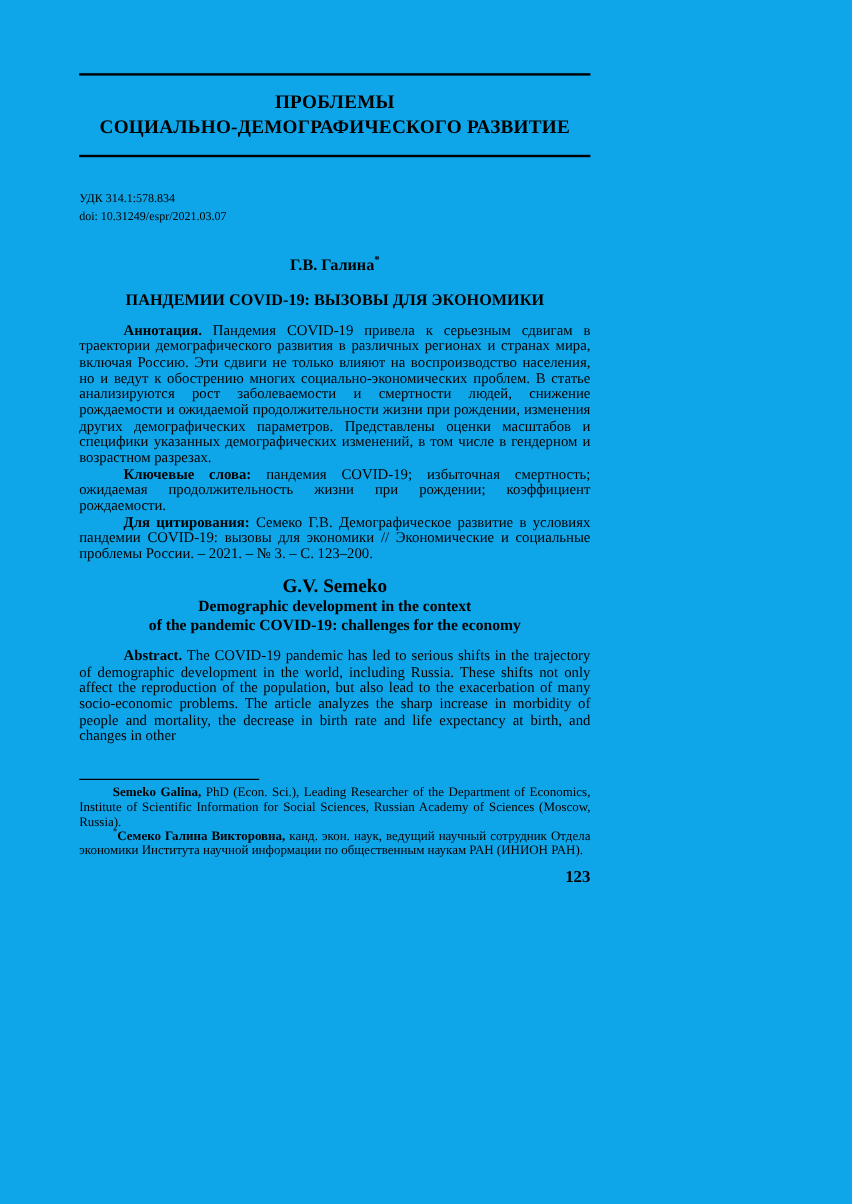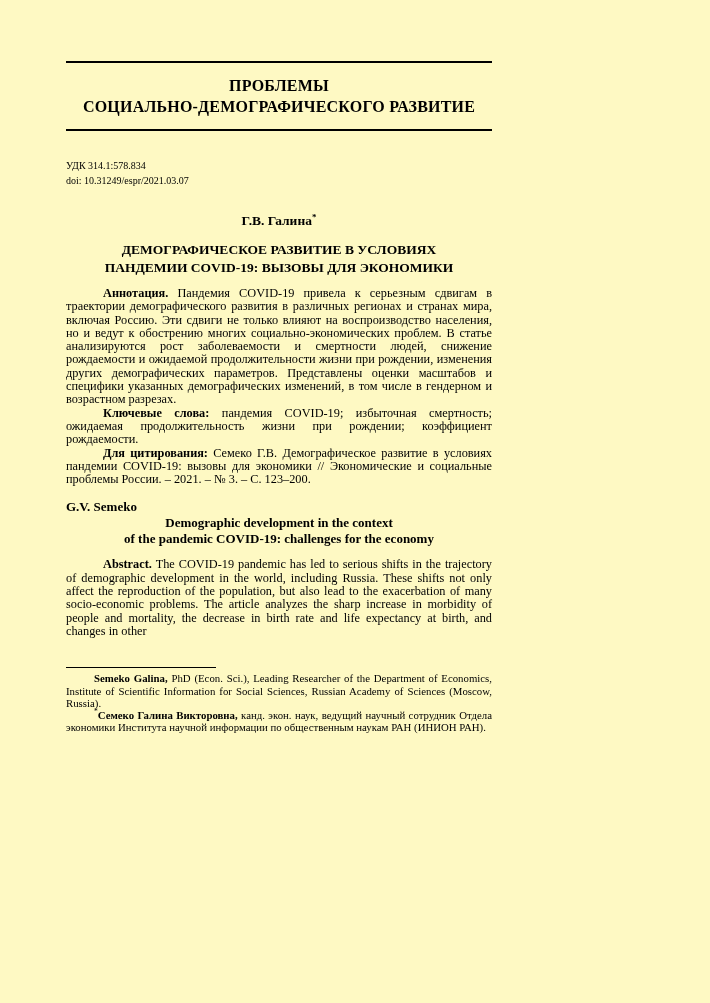--- a/index.html
+++ b/index.html
@@ -4,21 +4,21 @@
 <style>
   html, body {
     margin: 0;
     padding: 0;
     background: #ffffff;
   }
   .page {
     position: relative;
     width: 710px;
     height: 1003px;
-    background: #fef9c3;
+    background: #0ea5e9;
     color: #000000;
     font-family: "Liberation Serif", "DejaVu Serif", serif;
     overflow: hidden;
   }
   .content {
     position: absolute;
     left: 66px;
     top: 0;
     width: 426px;
   }
@@ -66,22 +66,23 @@
     margin: 0;
     font-size: 12.3px;
     line-height: 13.3px;
     text-align: justify;
     text-indent: 37px;
   }
   .para-first { margin-top: 10px; }
   .lbl-bi { font-weight: bold; }
   .author-en {
     margin-top: 13px;
+    text-align: center;
     font-weight: bold;
-    font-size: 13px;
+    font-size: 16px;
     line-height: 16px;
   }
   .title-en {
     text-align: center;
     font-weight: bold;
     font-size: 13px;
     line-height: 16px;
   }
   .para-en { margin-top: 11px; }
   .footnote-rule {
@@ -131,21 +132,20 @@
     <div class="rule rule-bottom"></div>
 
     <div class="meta-block">
       <div>УДК 314.1:578.834</div>
       <div>doi: 10.31249/espr/2021.03.07</div>
     </div>
 
     <div class="author-ru"><span>Г.В. Галина</span><sup>*</sup></div>
 
     <div class="title-ru">
-      <div>ДЕМОГРАФИЧЕСКОЕ РАЗВИТИЕ В УСЛОВИЯХ</div>
       <div>ПАНДЕМИИ COVID-19: ВЫЗОВЫ ДЛЯ ЭКОНОМИКИ</div>
     </div>
 
     <p class="para para-first"><span class="lbl-bi">Аннотация.</span> <span>Пандемия COVID-19 привела к серьезным сдвигам в траектории демографического развития в различных регионах и странах мира, включая Россию. Эти сдвиги не только влияют на воспроизводство населения, но и ведут к обострению многих социально-экономических проблем. В статье анализируются рост заболеваемости и смертности людей, снижение рождаемости и ожидаемой продолжительности жизни при рождении, изменения других демографических параметров. Представлены оценки масштабов и специфики указанных демографических изменений, в том числе в гендерном и возрастном разрезах.</span></p>
 
     <p class="para"><span class="lbl-bi">Ключевые слова:</span> <span>пандемия COVID-19; избыточная смертность; ожидаемая продолжительность жизни при рождении; коэффициент рождаемости.</span></p>
 
     <p class="para"><span class="lbl-bi">Для цитирования:</span> <span>Семеко Г.В. Демографическое развитие в условиях пандемии COVID-19: вызовы для экономики // Экономические и социальные проблемы России. – 2021. – № 3. – С. 123–200.</span></p>
 
     <div class="author-en">G.V. Semeko</div>
@@ -157,15 +157,16 @@
 
     <p class="para para-en"><span class="lbl-bi">Abstract.</span> <span>The COVID-19 pandemic has led to serious shifts in the trajectory of demographic development in the world, including Russia. These shifts not only affect the reproduction of the population, but also lead to the exacerbation of many socio-economic problems. The article analyzes the sharp increase in morbidity of people and mortality, the decrease in birth rate and life expectancy at birth, and changes in other</span></p>
 
     <div class="footnote-rule"></div>
 
     <div class="footnote">
       <p class="fn-para"><span class="fn-name">Semeko Galina,</span> <span>PhD (Econ. Sci.), Leading Researcher of the Department of Economics, Institute of Scientific Information for Social Sciences, Russian Academy of Sciences (Moscow, Russia).</span></p>
       <p class="fn-para"><sup>*</sup><span class="fn-name">Семеко Галина Викторовна,</span> <span>канд. экон. наук, ведущий научный сотрудник Отдела экономики Института научной информации по общественным наукам РАН (ИНИОН РАН).</span></p>
     </div>
 
+    <div class="page-number">123</div>
 
   </div>
 </div>
 
 </body></html>

